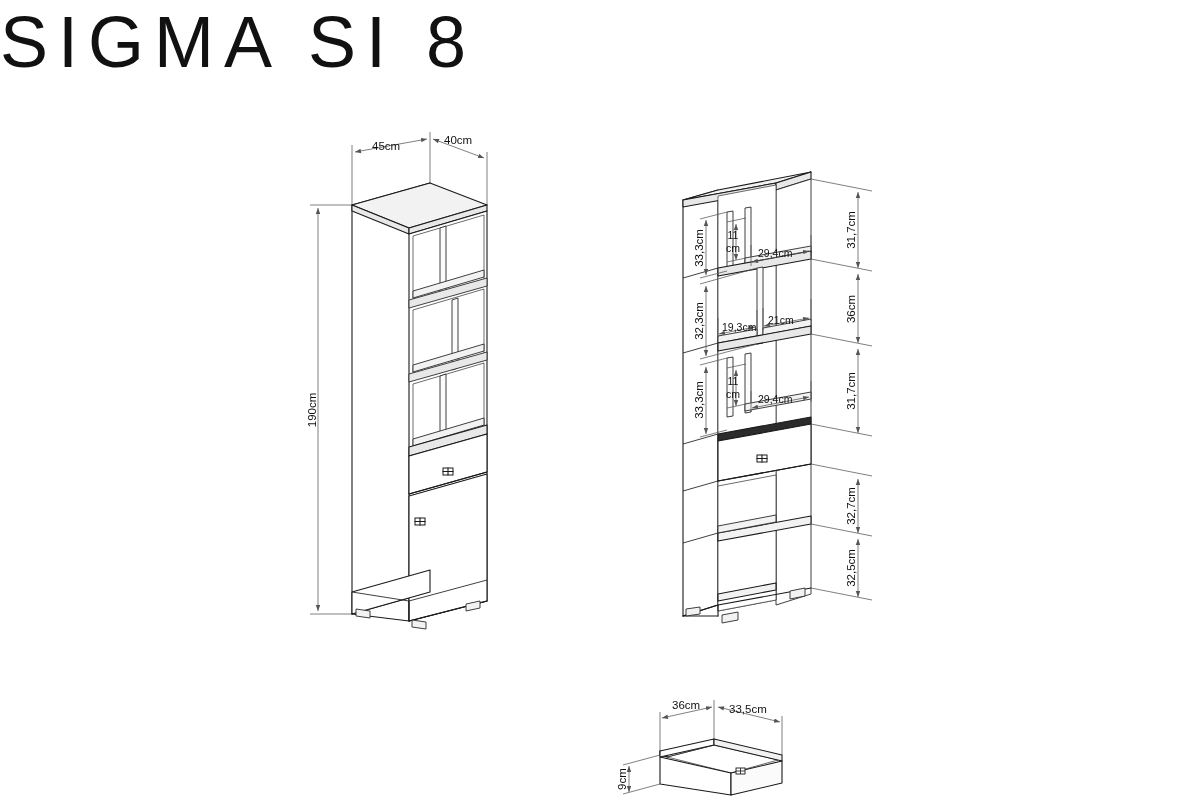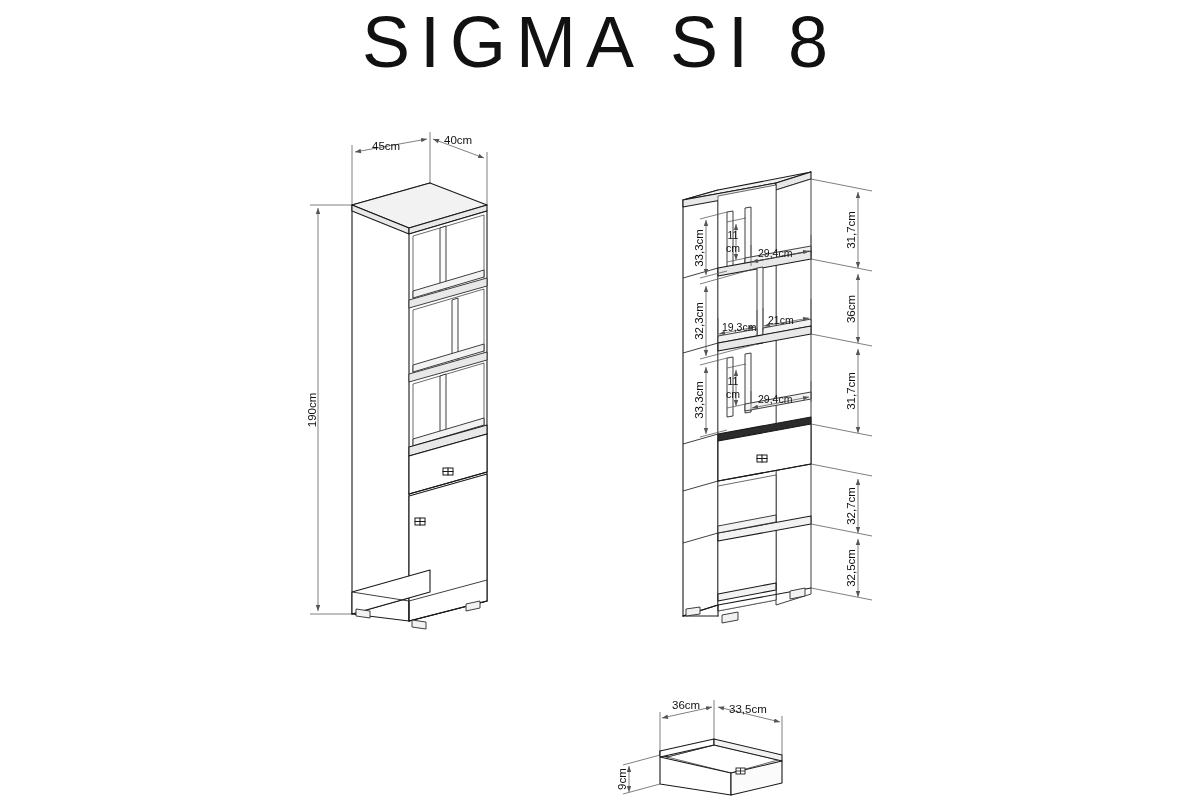--- a/index.html
+++ b/index.html
@@ -22,21 +22,21 @@
     inset: 0;
     width: 1200px;
     height: 800px;
   }
 
   .title {
     position: absolute;
     top: 6px;
     left: 0;
     width: 1200px;
-    text-align: center;
+    text-align: left;
     font-family: "Liberation Sans", sans-serif;
     font-size: 72px;
     font-weight: 200;
     letter-spacing: 10px;
     color: #111111;
     white-space: pre;
     line-height: 1.0;
   }
 
   svg { display: block; }

